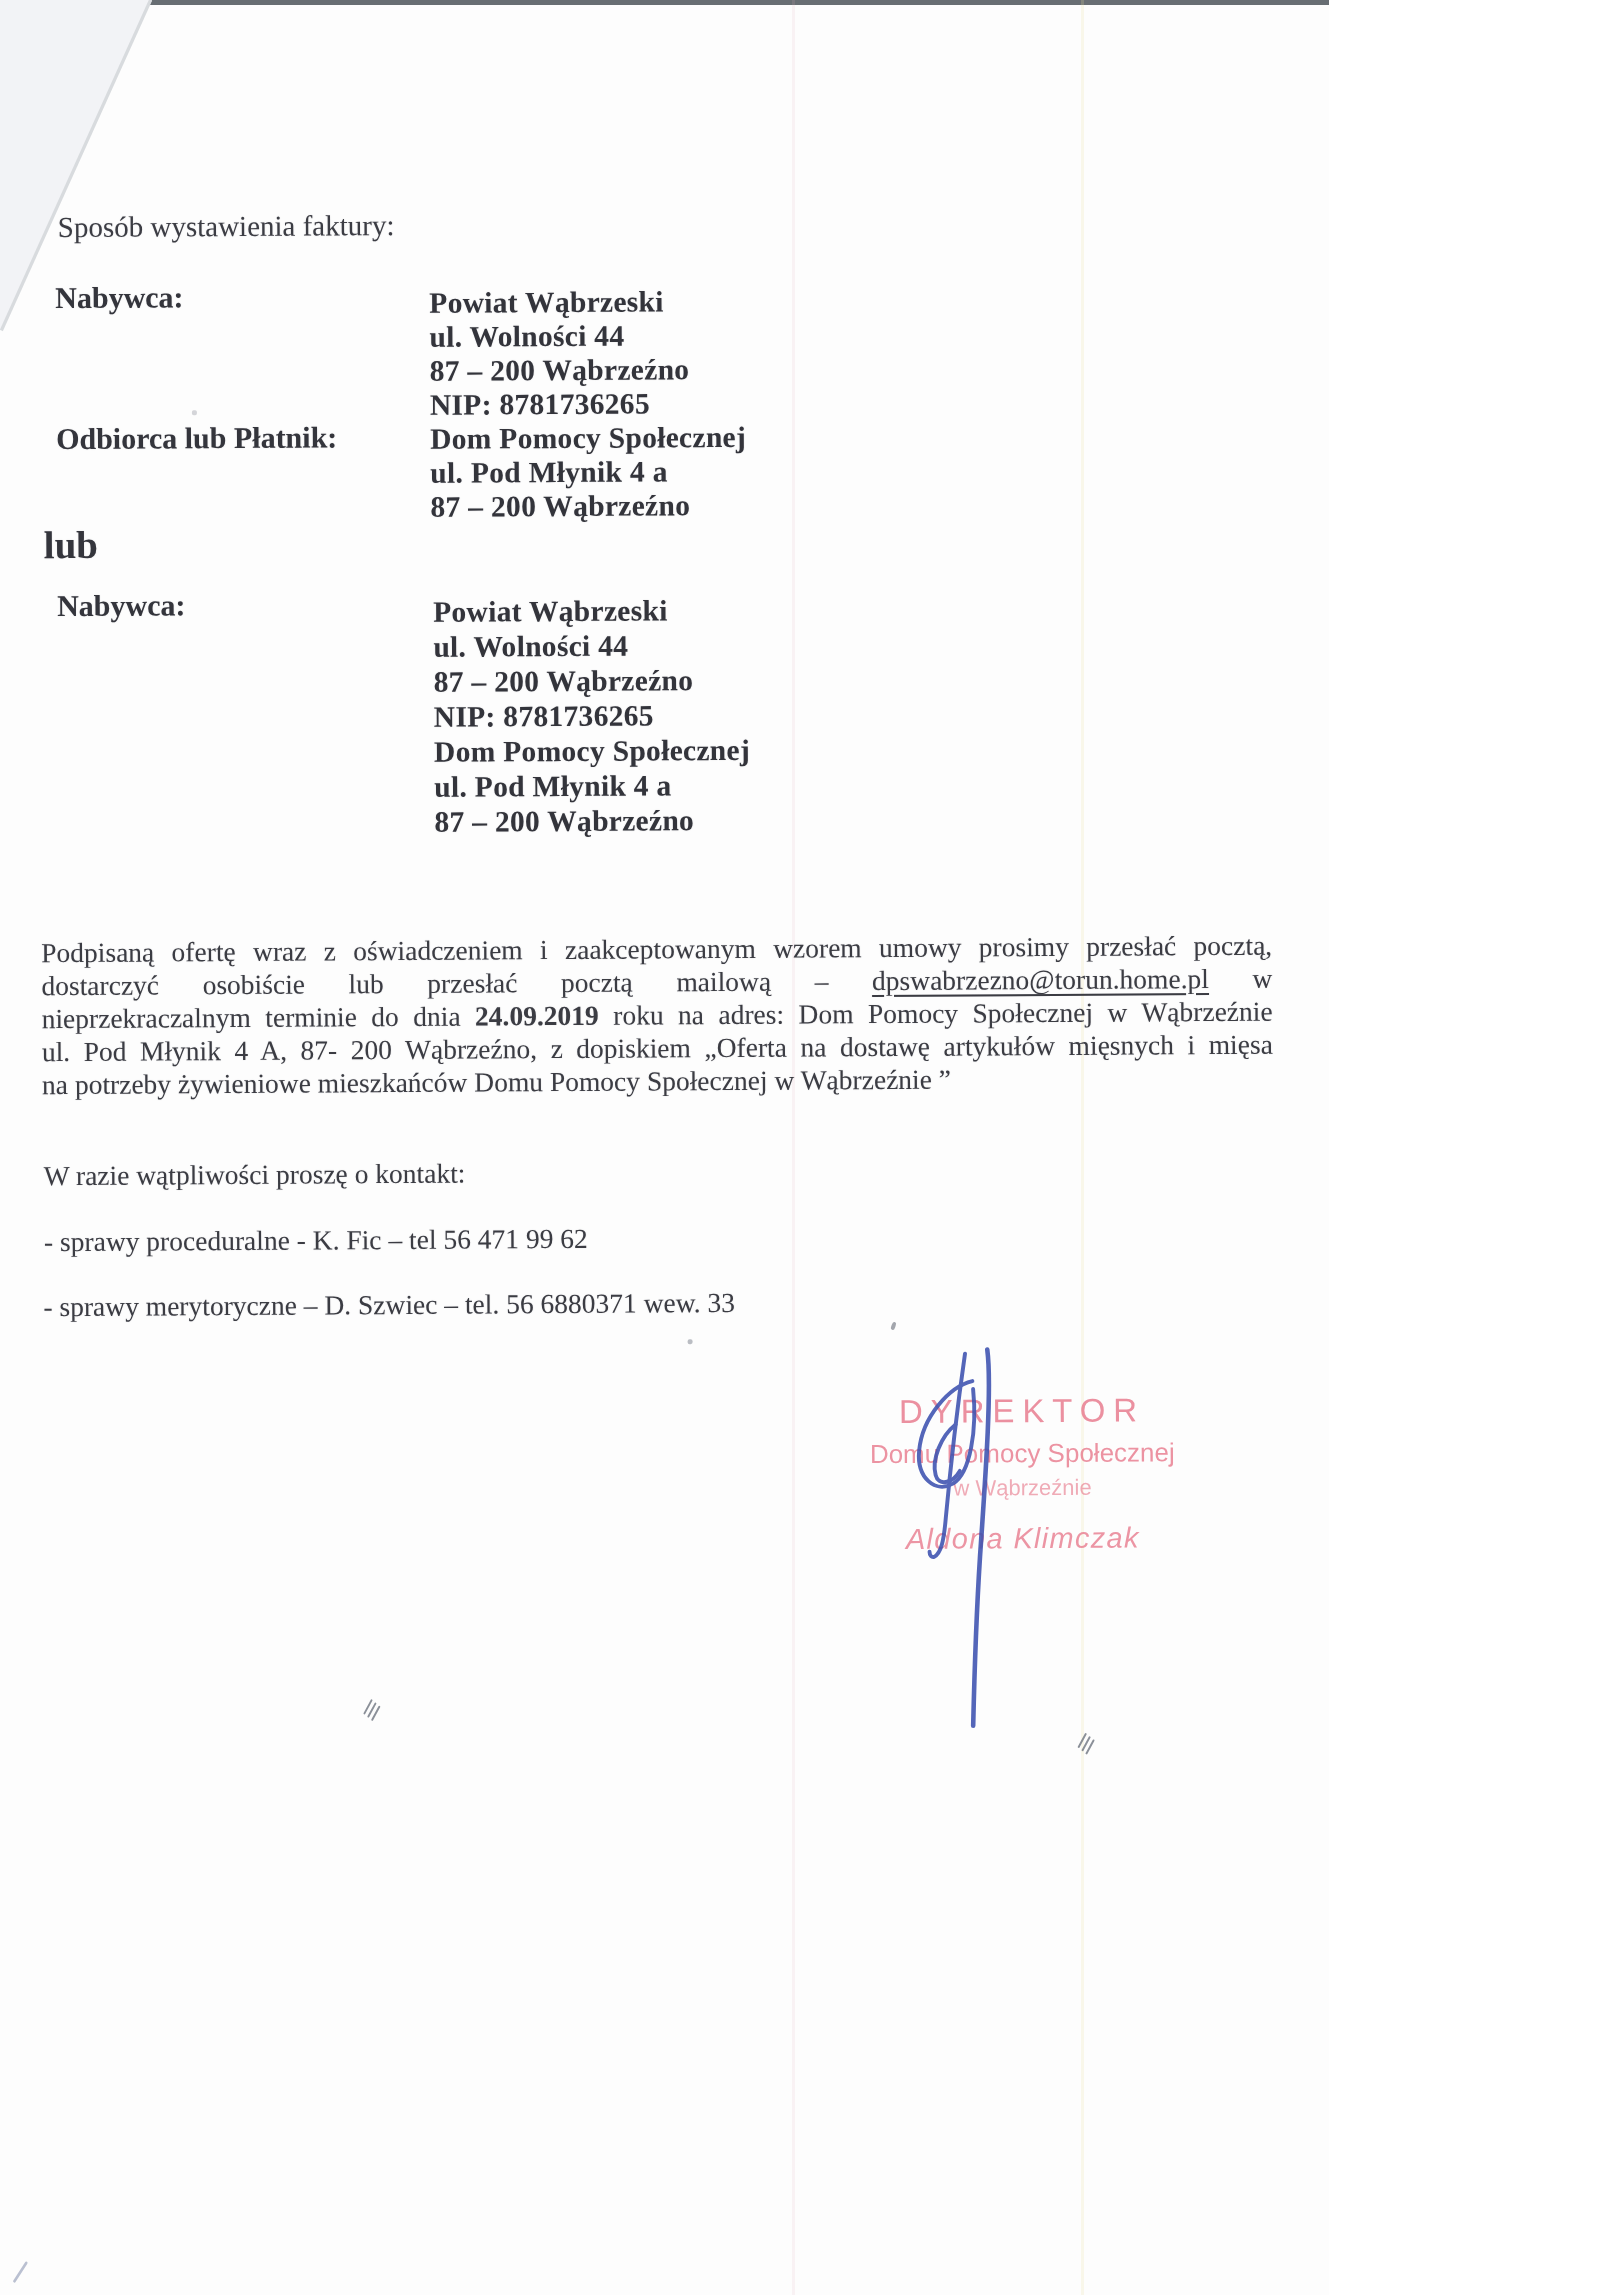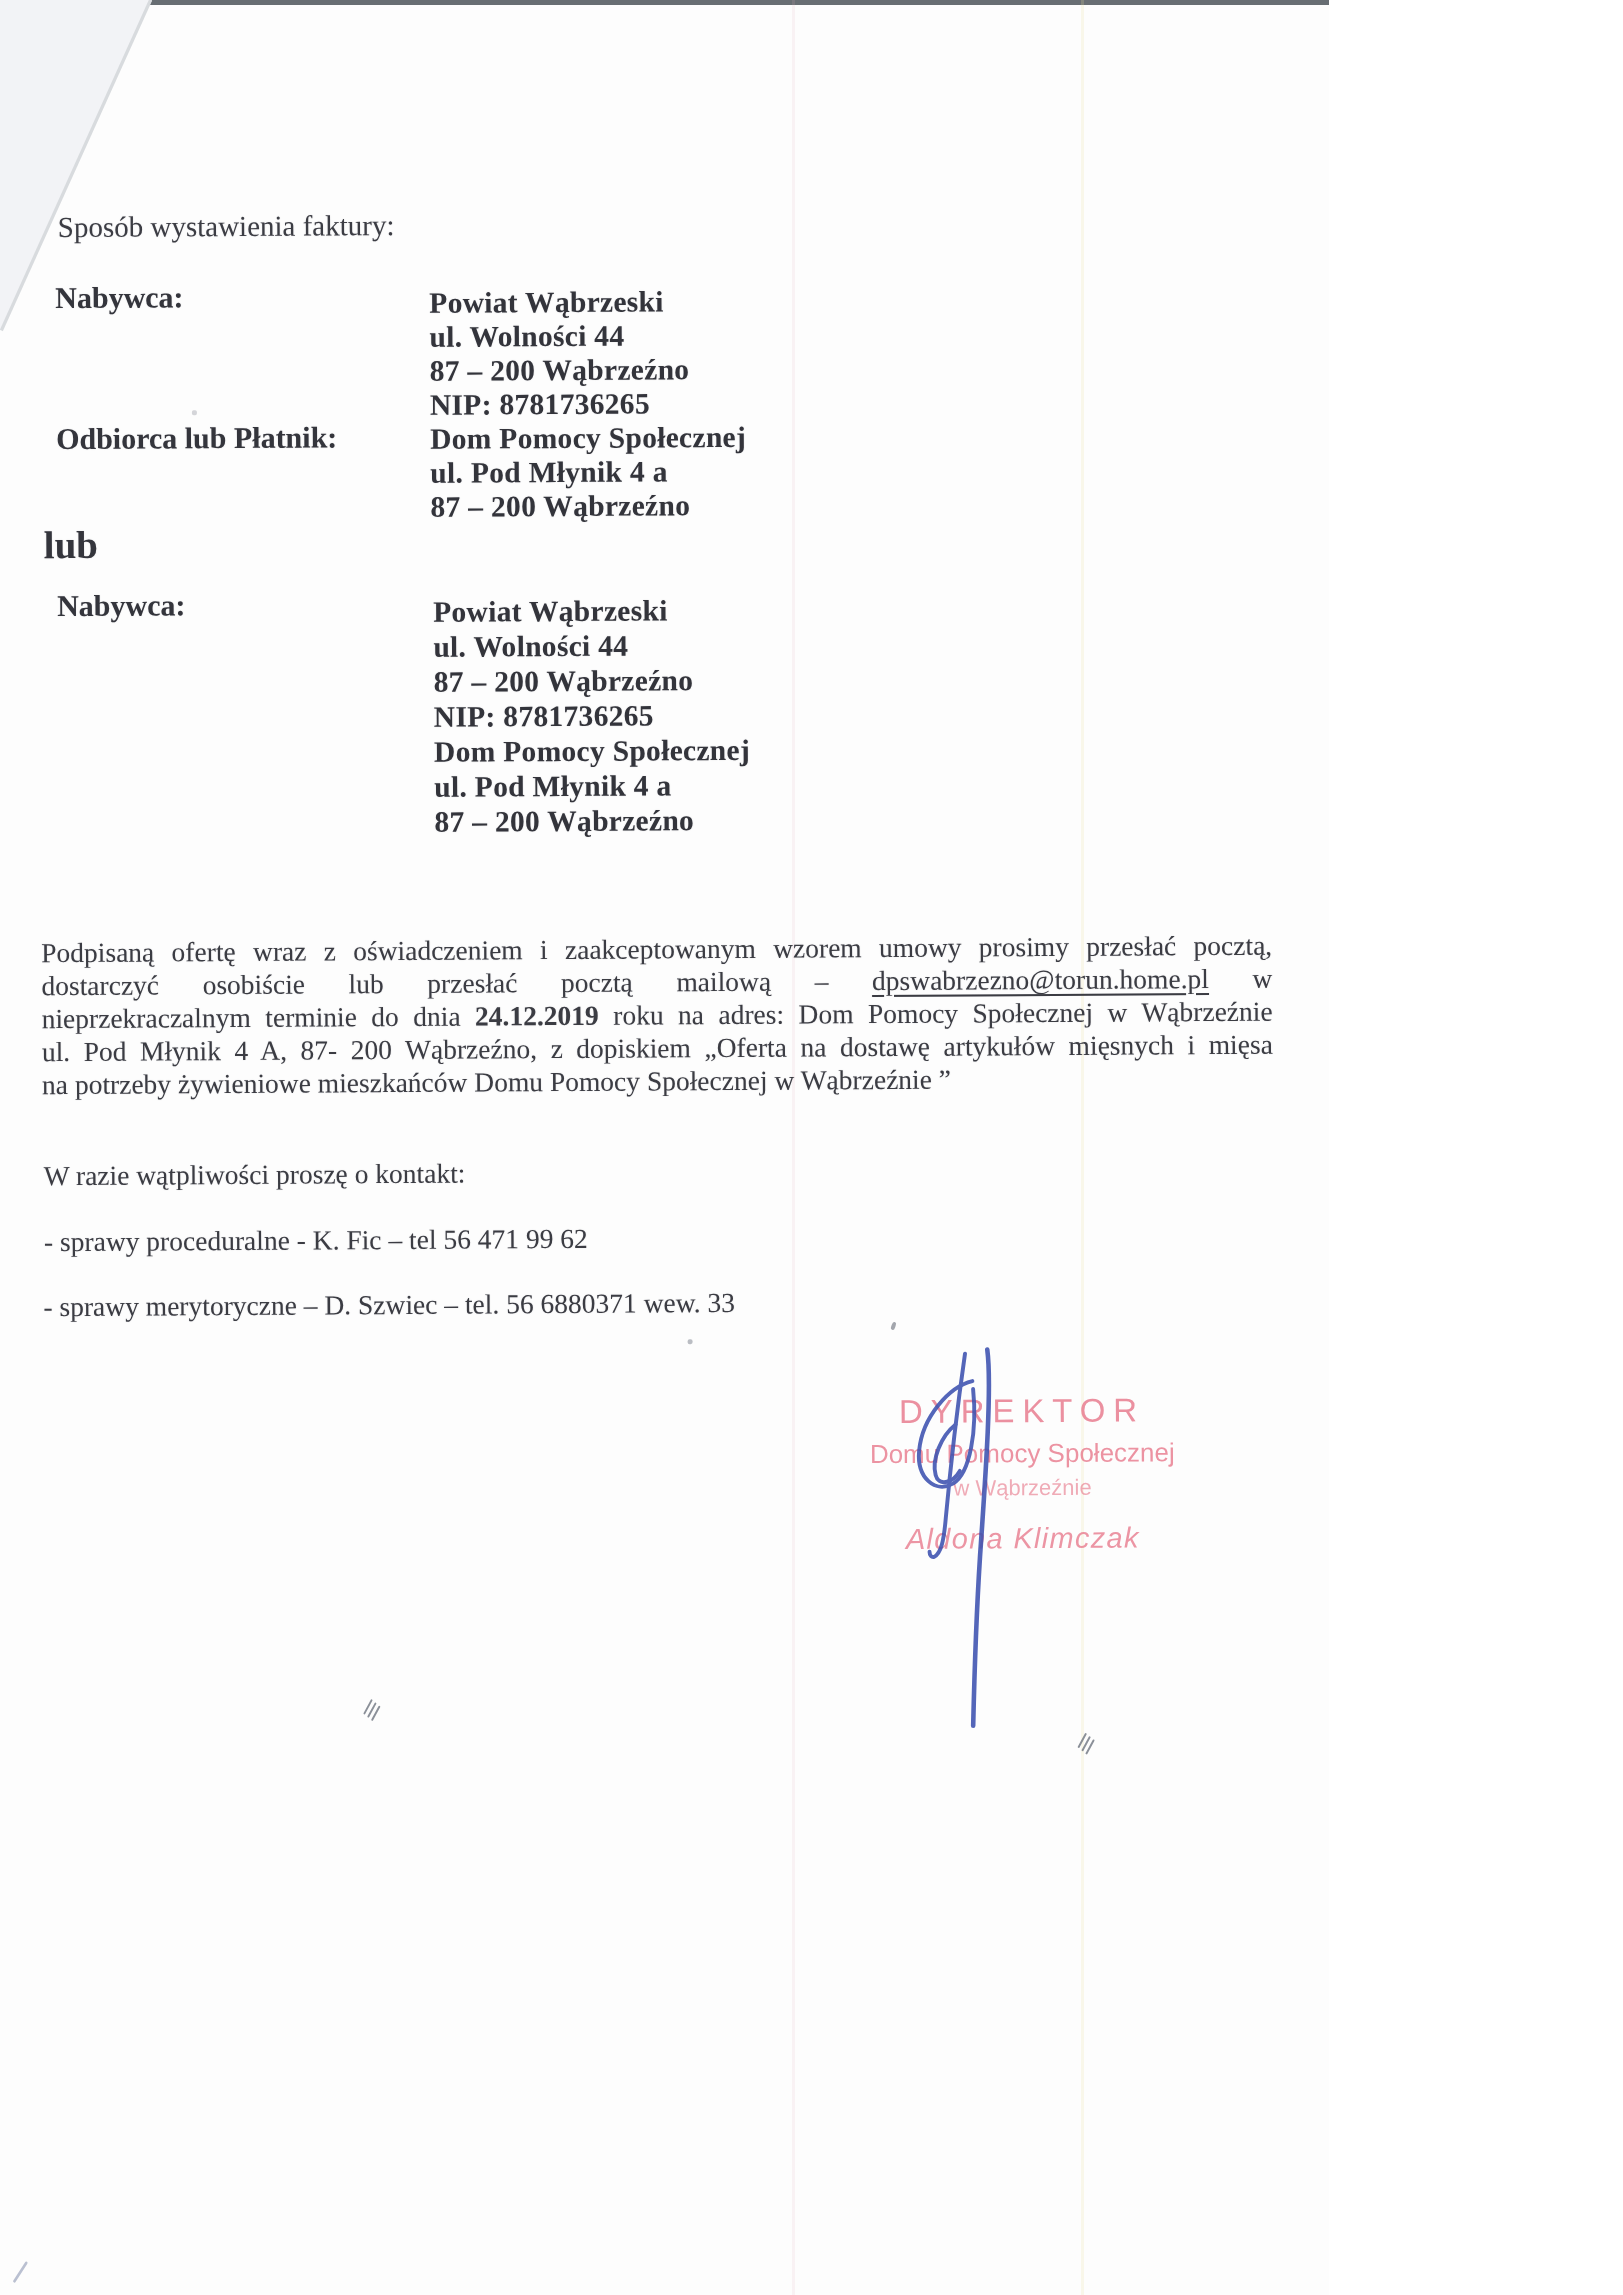--- a/index.html
+++ b/index.html
@@ -106,21 +106,21 @@
       <div>87 – 200 Wąbrzeźno</div>
       <div>NIP: 8781736265</div>
       <div>Dom Pomocy Społecznej</div>
       <div>ul. Pod Młynik 4 a</div>
       <div>87 – 200 Wąbrzeźno</div>
     </div>
 
     <div class="block para" style="left:37px; top:936px;">
       <div class="jline">Podpisaną ofertę wraz z oświadczeniem i zaakceptowanym wzorem umowy prosimy przesłać pocztą,</div>
       <div class="jline"><span>dostarczyć osobiście lub przesłać pocztą mailową – </span><span class="email">dpswabrzezno@torun.home.pl</span><span> w</span></div>
-      <div class="jline"><span>nieprzekraczalnym terminie do dnia </span><span class="bdate">24.12.2019</span><span> roku na adres: Dom Pomocy Społecznej w Wąbrzeźnie</span></div>
+      <div class="jline"><span>nieprzekraczalnym terminie do dnia </span><span class="bdate">24.09.2019</span><span> roku na adres: Dom Pomocy Społecznej w Wąbrzeźnie</span></div>
       <div class="jline">ul. Pod Młynik 4 A, 87- 200 Wąbrzeźno, z dopiskiem „Oferta na dostawę artykułów mięsnych i mięsa</div>
       <div class="lline">na potrzeby żywieniowe mieszkańców Domu Pomocy Społecznej w Wąbrzeźnie ”</div>
     </div>
 
     <div class="block contact-line" style="left:38px; top:1160px;">W razie wątpliwości proszę o kontakt:</div>
     <div class="block contact-line" style="left:38px; top:1226px;">- sprawy proceduralne - K. Fic – tel 56 471 99 62</div>
     <div class="block contact-line" style="left:37px; top:1291px;">- sprawy merytoryczne – D. Szwiec – tel. 56 6880371 wew. 33</div>
 
     <div class="stamp">
       <div class="stamp-title">DYREKTOR</div>

